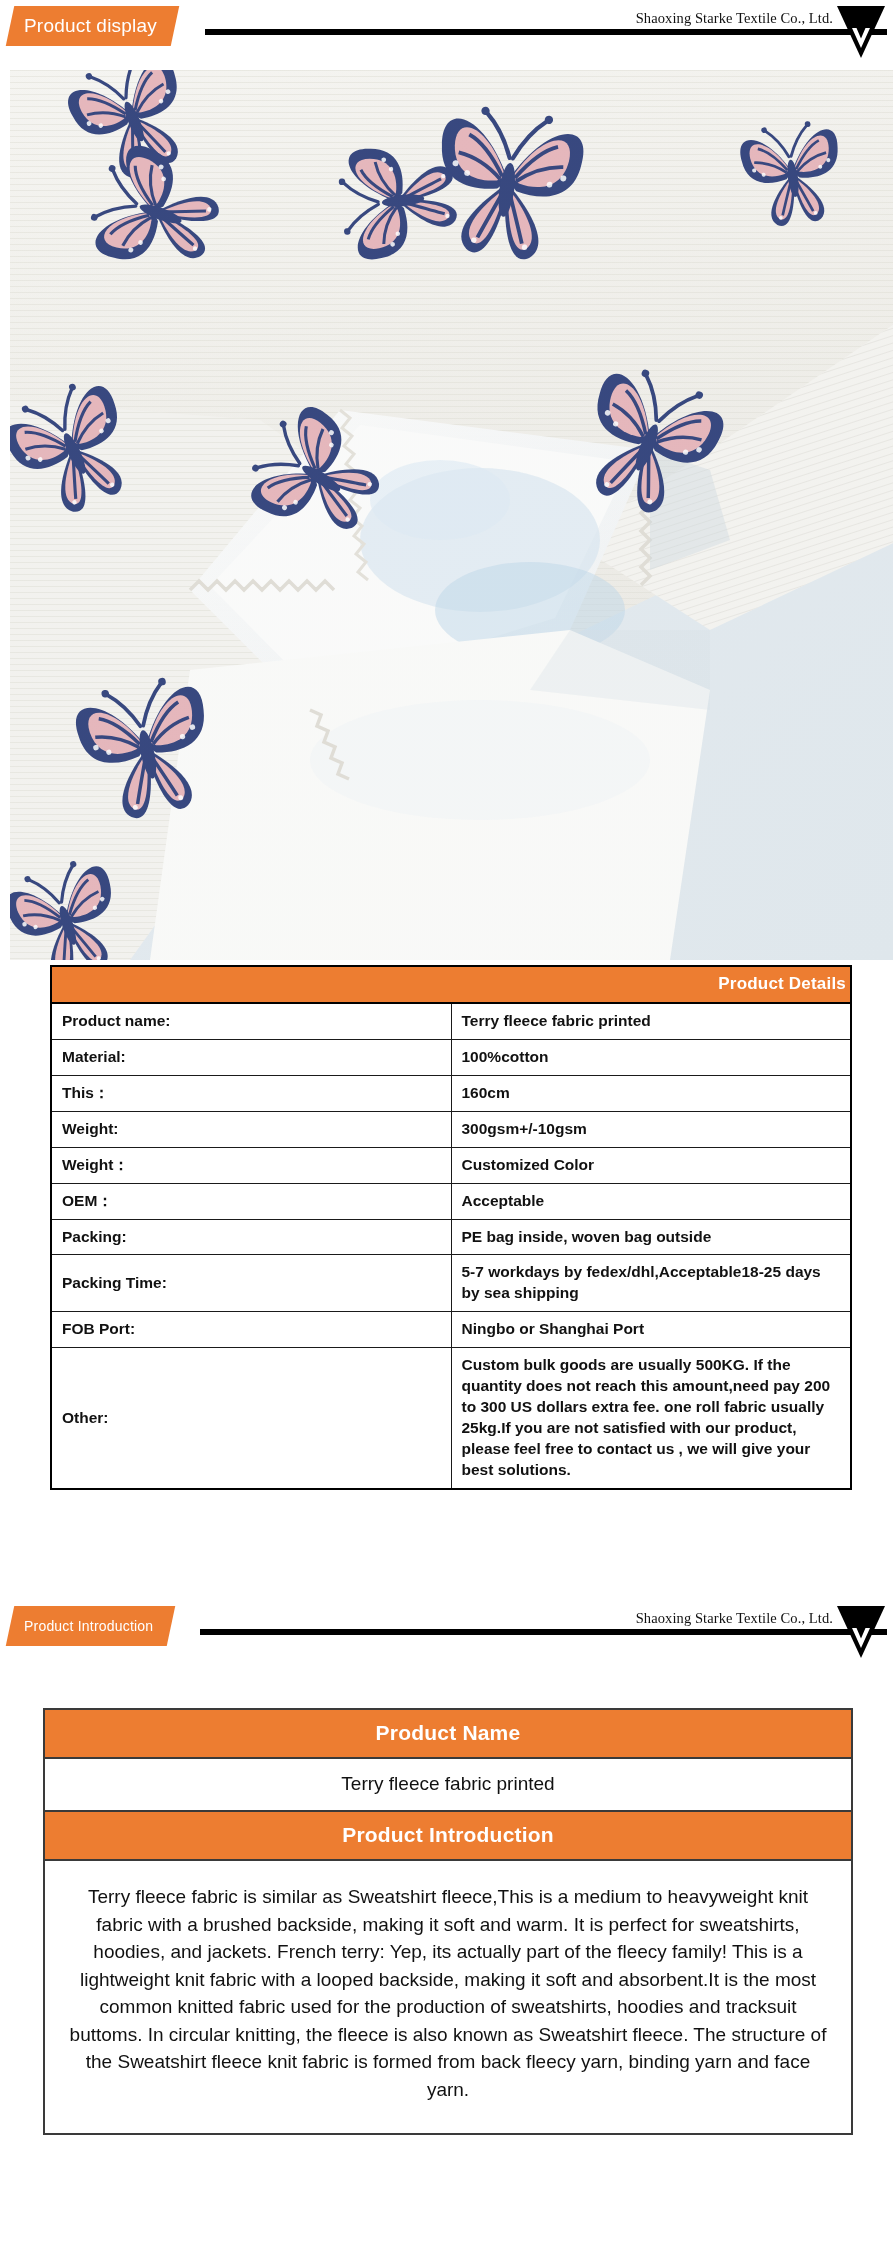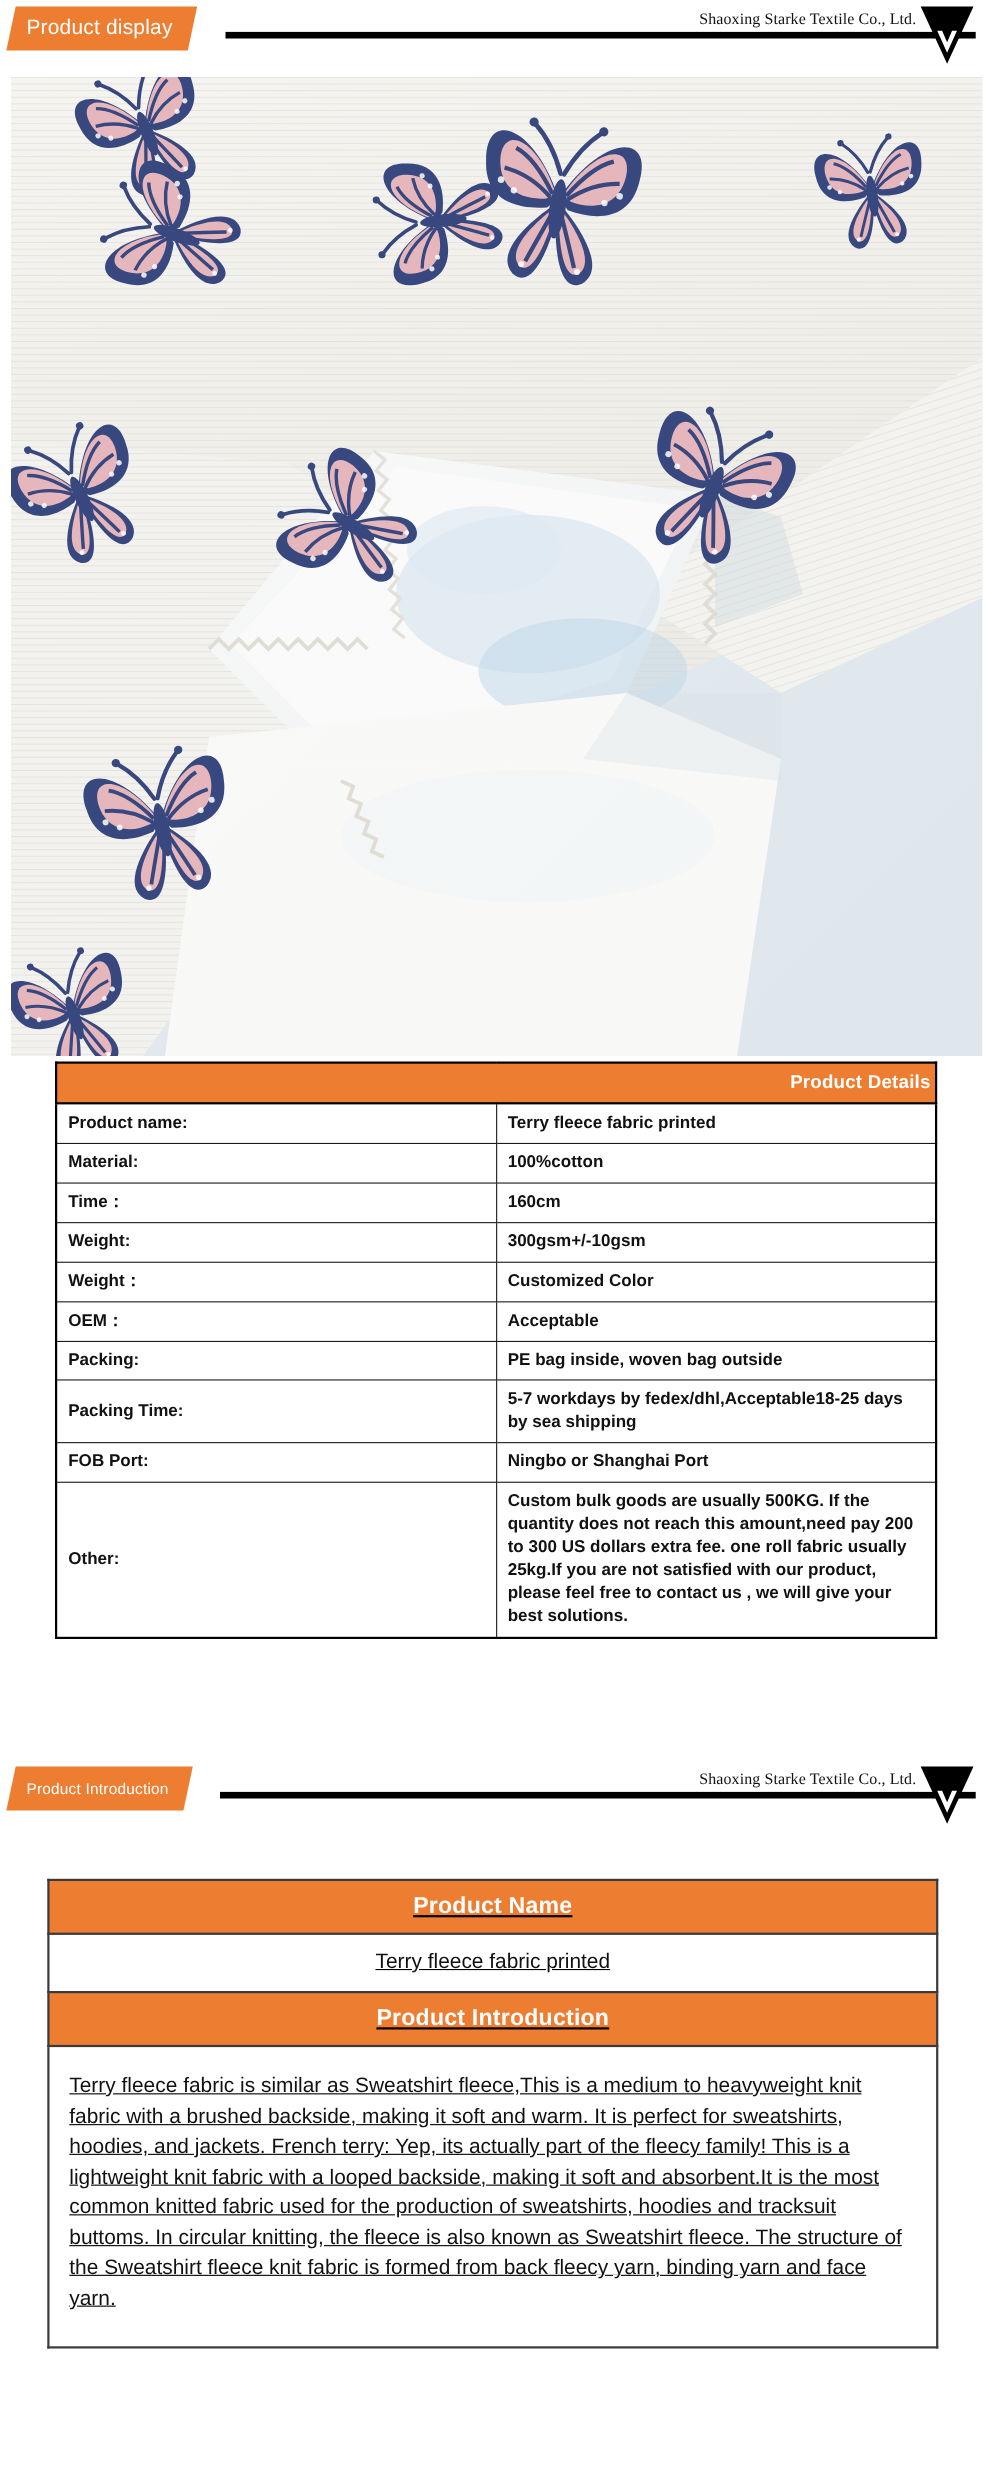--- a/index.html
+++ b/index.html
@@ -121,21 +121,20 @@
   }
   table.details td.k { width: 148px; }
   table.details td.v { width: 652px; }
 
   
   .intro-wrap {
     position: absolute;
     left: 43px;
     top: 1708px;
     width: 820px;
-    text-decoration: underline;
   }
   table.intro {
     border-collapse: collapse;
     width: 810px;
     table-layout: fixed;
     border: 2px solid #3a3a3a;
   }
   table.intro td {
     border: 2px solid #3a3a3a;
   }
@@ -154,20 +153,21 @@
     font-size: 19px;
     font-weight: 400;
     text-align: center;
     padding: 14px 6px 15px;
   }
   td.intro-body {
     background: #ffffff;
     color: #111111;
     font-size: 19px;
     font-weight: 400;
+    text-align: center;
     padding: 22px 18px 30px;
     line-height: 1.45;
   }
 </style>
 </head>
 <body>
 
 <div class="banner-block">
   <div class="banner-rule"></div>
   <div class="banner-tag tag-lg">
@@ -298,21 +298,21 @@
     <tbody>
       <tr>
         <td class="k">Product name:</td>
         <td class="v">Terry fleece fabric printed</td>
       </tr>
       <tr>
         <td class="k">Material:</td>
         <td class="v">100%cotton</td>
       </tr>
       <tr>
-        <td class="k">Time：</td>
+        <td class="k">This：</td>
         <td class="v">160cm</td>
       </tr>
       <tr>
         <td class="k">Weight:</td>
         <td class="v">300gsm+/-10gsm</td>
       </tr>
       <tr>
         <td class="k">Weight：</td>
         <td class="v">Customized Color</td>
       </tr>

